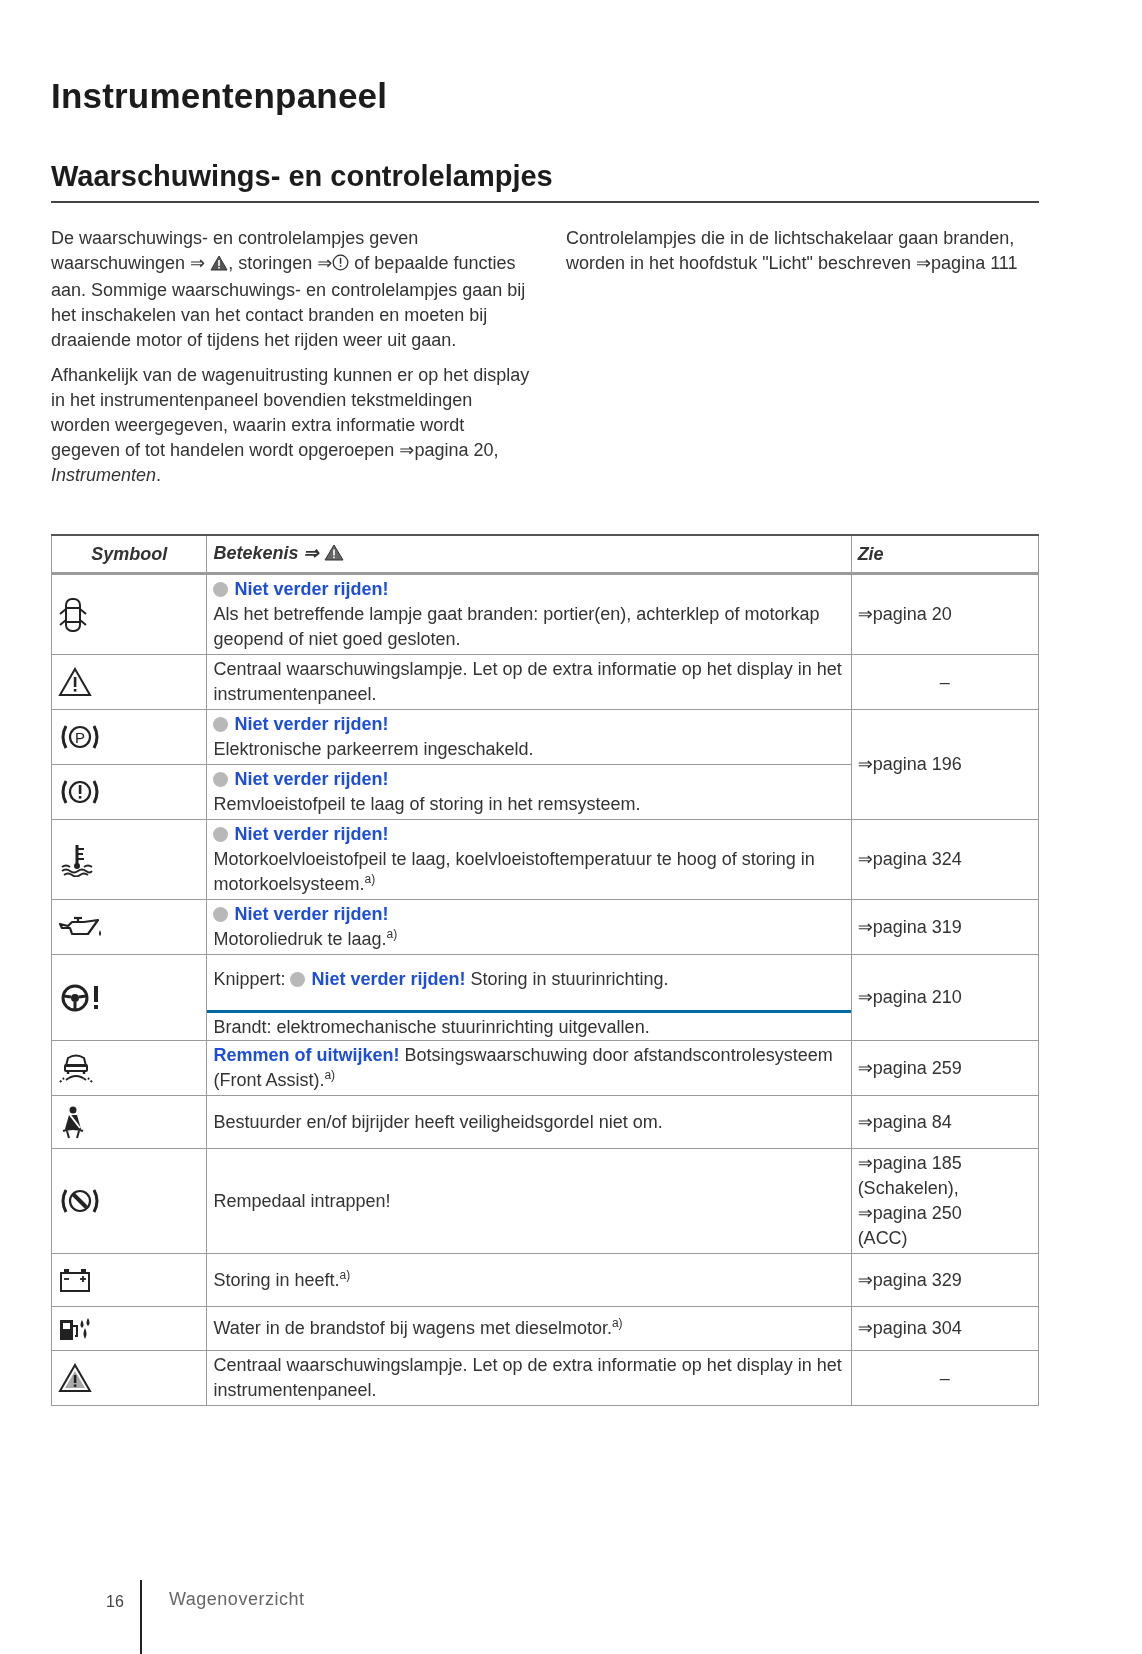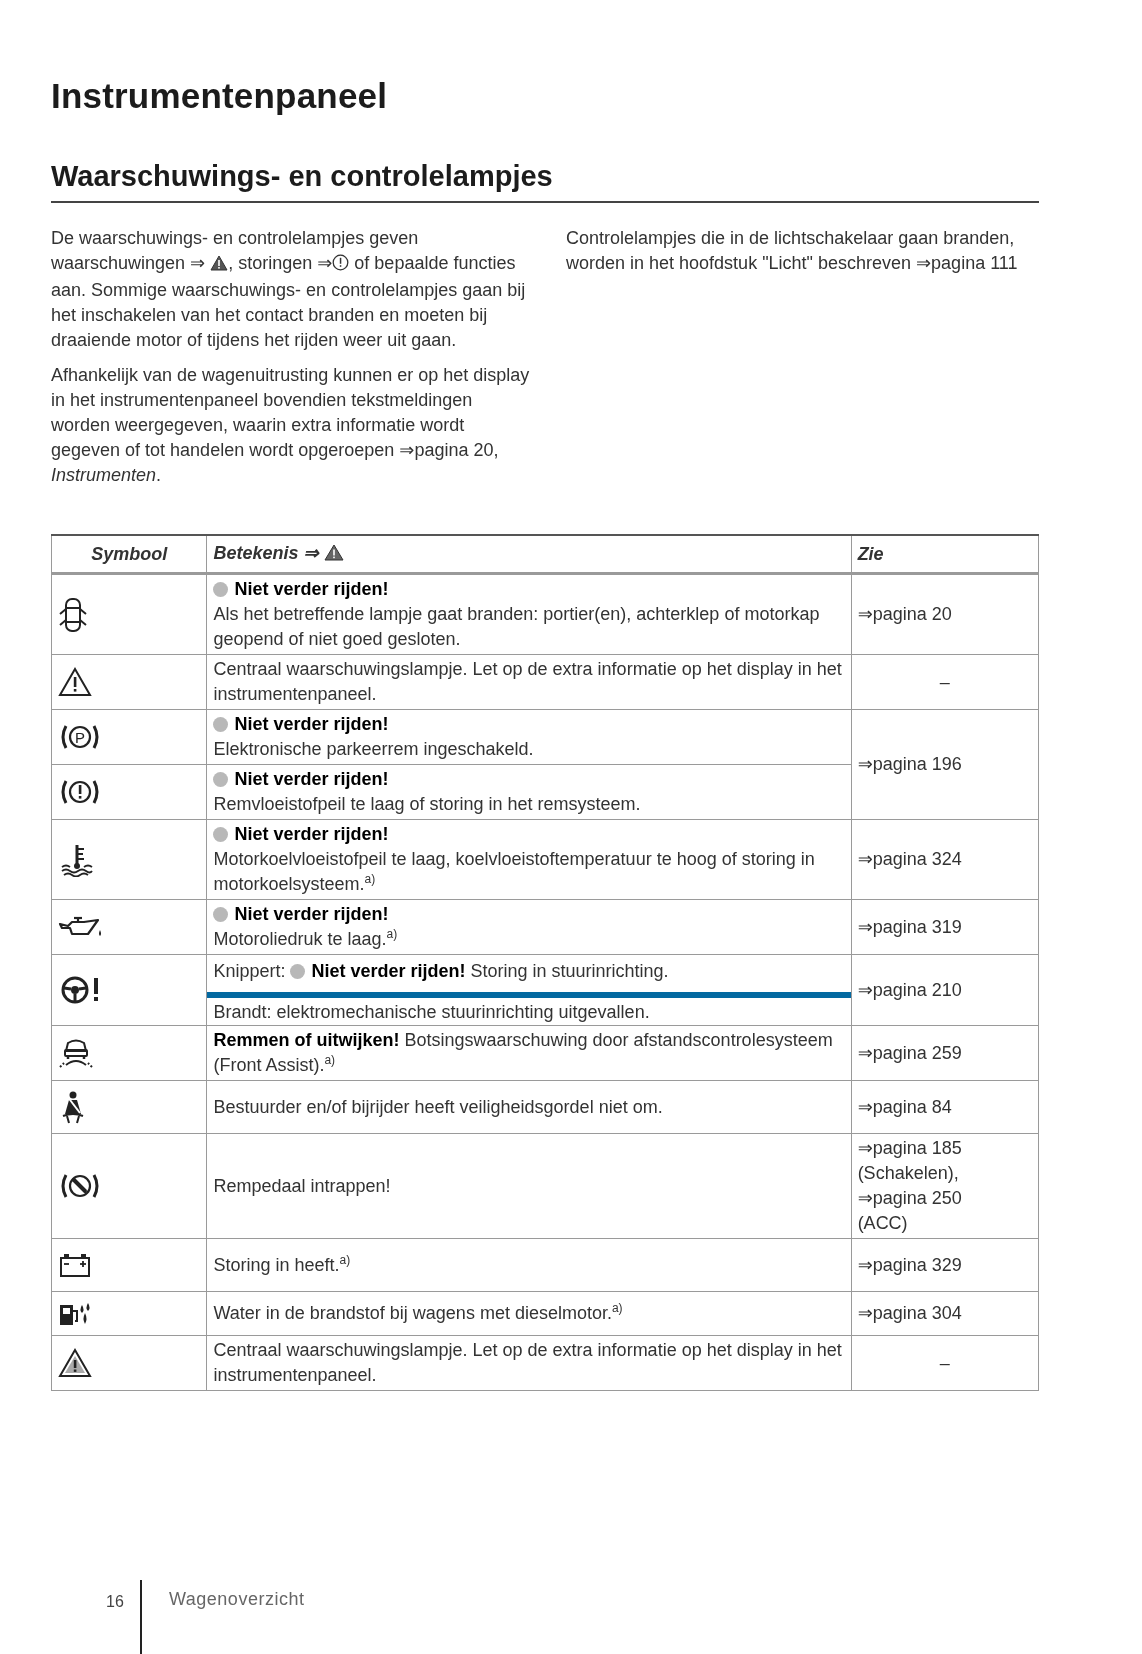--- a/index.html
+++ b/index.html
@@ -25,25 +25,25 @@
     border:1px solid #9a9a9a; padding:2px 6px; vertical-align:middle; text-align:left;
   }
   table.lamps th { font-weight:bold; font-size:18px; height:32px; border-bottom:3px solid #9a9a9a; border-top:2px solid #555;font-style:italic; }
   table.lamps th.c-sym { text-align:center; }
   td.c-sym { width:143px; text-align:center; }
   td.c-zie { width:175px; }
   col.sym { width:155px; }
   col.mean { width:648px; }
   col.zie { width:185px; }
   .stop-dot { display:inline-block; width:15px; height:15px; border-radius:50%; background:#b8b8b8; vertical-align:-2px; margin-right:6px; }
-  .bold { font-weight:bold; color:#000000; }
+  .bold { font-weight:bold; color:#1d4ed8; }
   sup { font-size:12px; line-height:0; }
   .dash { display:block; text-align:center; }
   .icon svg { display:inline-block; vertical-align:middle; }
-  .subsplit { border-top:6px solid #0369a1; margin:8px -6px 0 -6px; padding:2px 6px 0 6px; }
+  .subsplit { border-top:3px solid #0369a1; margin:18px -6px 0 -6px; padding:2px 6px 0 6px; }
 
   .footer-num { position:absolute; left:106px; top:1593px; font-size:16px; color:#444; }
   .footer-bar { position:absolute; left:140px; top:1580px; width:2px; height:74px; background:#222; }
   .footer-title { position:absolute; left:169px; top:1589px; font-size:18px; color:#666; letter-spacing:0.5px; }
 </style>
 </head>
 <body>
 
 <div class="h1">Instrumentenpaneel</div>
 <div class="h2">Waarschuwings- en controlelampjes</div>
@@ -191,21 +191,21 @@
     <tr style="height:58px">
       <td class="c-sym icon">
         <svg width="46" height="30" viewBox="0 0 46 30">
             <circle cx="17" cy="15" r="12" fill="none" stroke="#222" stroke-width="3"></circle>
             <circle cx="17" cy="15" r="4" fill="#222"></circle>
             <path d="M6 13 L13 14 M28 13 L21 14 M17 19 L17 26" stroke="#222" stroke-width="3"></path>
             <rect x="36" y="3" width="4" height="16" fill="#222"></rect>
             <rect x="36" y="22" width="4" height="4" fill="#222"></rect>
           </svg>
       </td>
-      <td style="padding-top:4px;padding-bottom:0">
+      <td style="padding-top:12px;padding-bottom:0">
         <div><span>Knippert: </span><span class="stop-dot"></span><span class="bold">Niet verder rijden!</span><span> Storing in stuurinrichting.</span></div>
         <div class="subsplit">Brandt: elektromechanische stuurinrichting uitgevallen.</div>
       </td>
       <td class="c-zie">⇒pagina 210</td>
     </tr>
 
     <tr style="height:55px">
       <td class="c-sym icon">
         <svg width="36" height="32" viewBox="0 0 36 32">
             <path d="M10 6 Q18 1 26 6 L28 14 L8 14 Z" fill="none" stroke="#222" stroke-width="2"></path>

